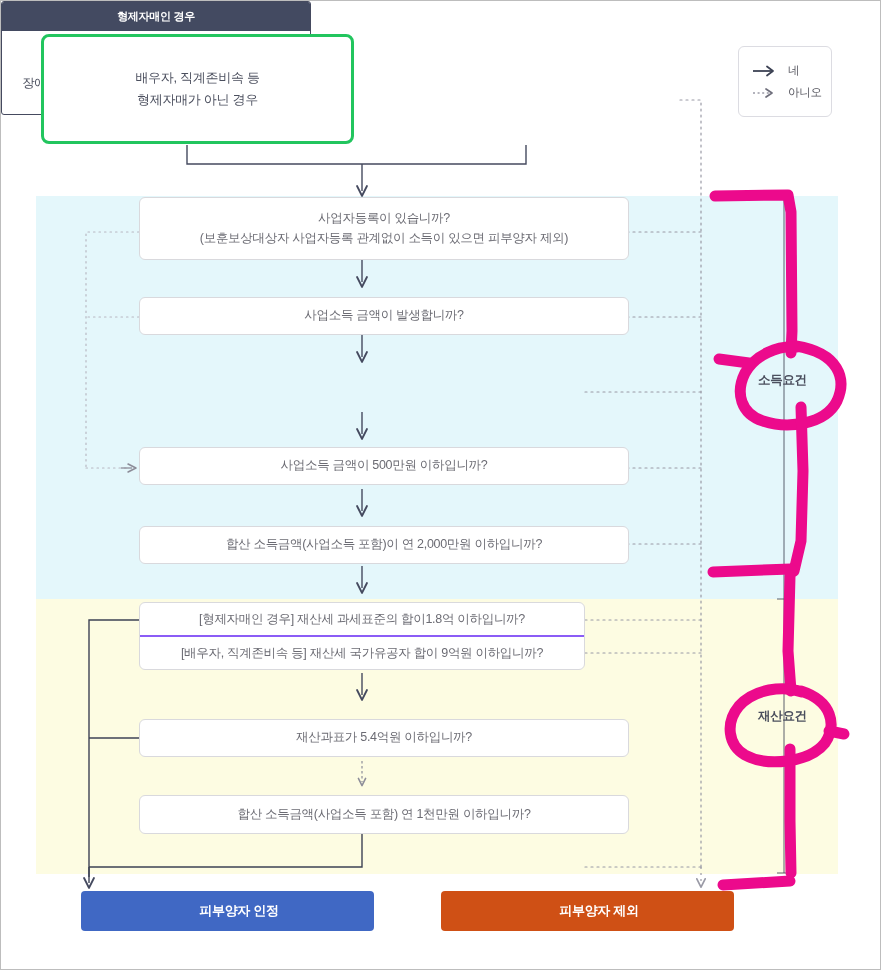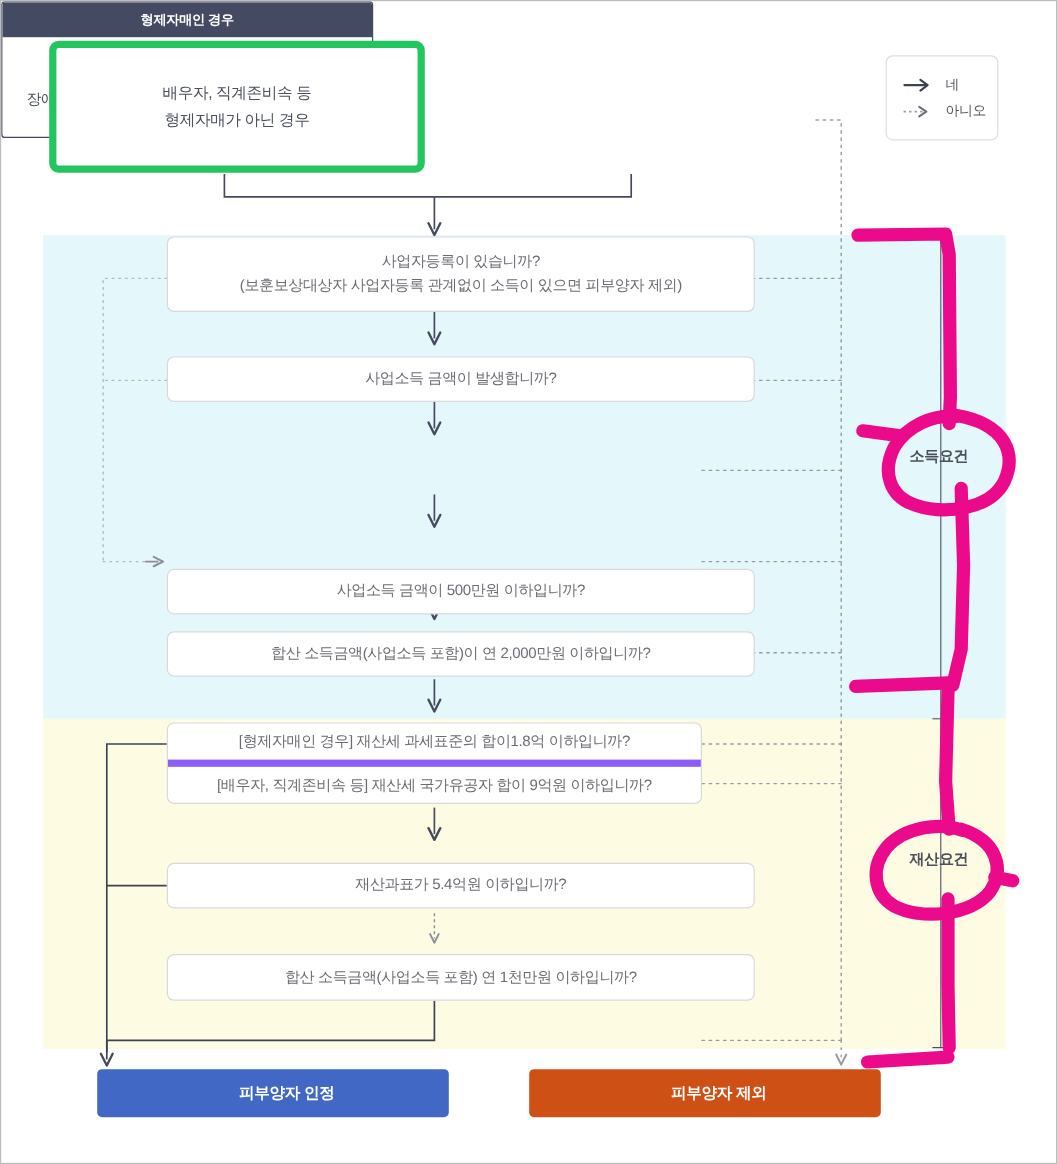--- a/index.html
+++ b/index.html
@@ -32,21 +32,21 @@
     font-size:12.5px;
     line-height:1.55;
     letter-spacing:-0.3px;
     padding:4px 10px;
   }
   .node.q{color:#6b6b73;}
 
   
   #node-notSibling{
     left:40px;top:33px;width:313px;height:110px;
-    border:6px solid #22c55e;border-radius:8px;
+    border:3px solid #22c55e;border-radius:8px;
     color:#4b4f5e;font-size:13px;line-height:1.7;
   }
 
   
   #node-sibling{
     left:371px;top:31px;width:308px;height:112px;
     border:1px solid #454a5f;border-radius:3px;
     background:#ffffff;
     display:block;padding:0;overflow:hidden;
   }
@@ -77,21 +77,21 @@
   
   #node-asset-pair{
     position:absolute;left:138px;top:601px;width:446px;height:68px;
     box-sizing:border-box;background:#fff;border:1px solid #d9d9dd;border-radius:6px;
     display:flex;flex-direction:column;
   }
   #node-asset-pair .half{
     flex:1;display:flex;align-items:center;justify-content:center;
     font-size:12.5px;color:#6b6b73;letter-spacing:-0.3px;text-align:center;
   }
-  #node-asset-pair .half.top{border-bottom:6px solid #8b5cf6;}
+  #node-asset-pair .half.top{border-bottom:2px solid #8b5cf6;}
 
   
   .result{
     position:absolute;height:40px;border-radius:4px;
     display:flex;align-items:center;justify-content:center;
     color:#ffffff;font-size:13px;font-weight:bold;letter-spacing:-0.3px;padding-left:23px;
   }
   #btn-accept{left:80px;top:890px;width:270px;background:#4068c4;}
   #btn-exclude{left:440px;top:890px;width:270px;background:#cf5015;}
 
@@ -223,21 +223,21 @@
       <div>사업자등록이 있습니까?</div>
       <div>(보훈보상대상자 사업자등록 관계없이 소득이 있으면 피부양자 제외)</div>
     </div>
   </div>
 
   <div class="node q qbox" id="q-biz-income-exists" style="top:296px;height:38px;">
     <span>사업소득 금액이 발생합니까?</span>
   </div>
 
 
-  <div class="node q qbox" id="q-biz-income-5m" style="top:473px;height:38px;">
+  <div class="node q qbox" id="q-biz-income-5m" style="top:446px;height:38px;">
     <span>사업소득 금액이 500만원 이하입니까?</span>
   </div>
 
   <div class="node q qbox" id="q-total-income-2000m" style="top:525px;height:38px;">
     <span>합산 소득금액(사업소득 포함)이 연  2,000만원 이하입니까?</span>
   </div>
 
   <div id="node-asset-pair">
     <div class="half top">[형제자매인 경우] 재산세 과세표준의 합이1.8억 이하입니까?</div>
     <div class="half">[배우자, 직계존비속 등] 재산세 국가유공자 합이 9억원 이하입니까?</div>

